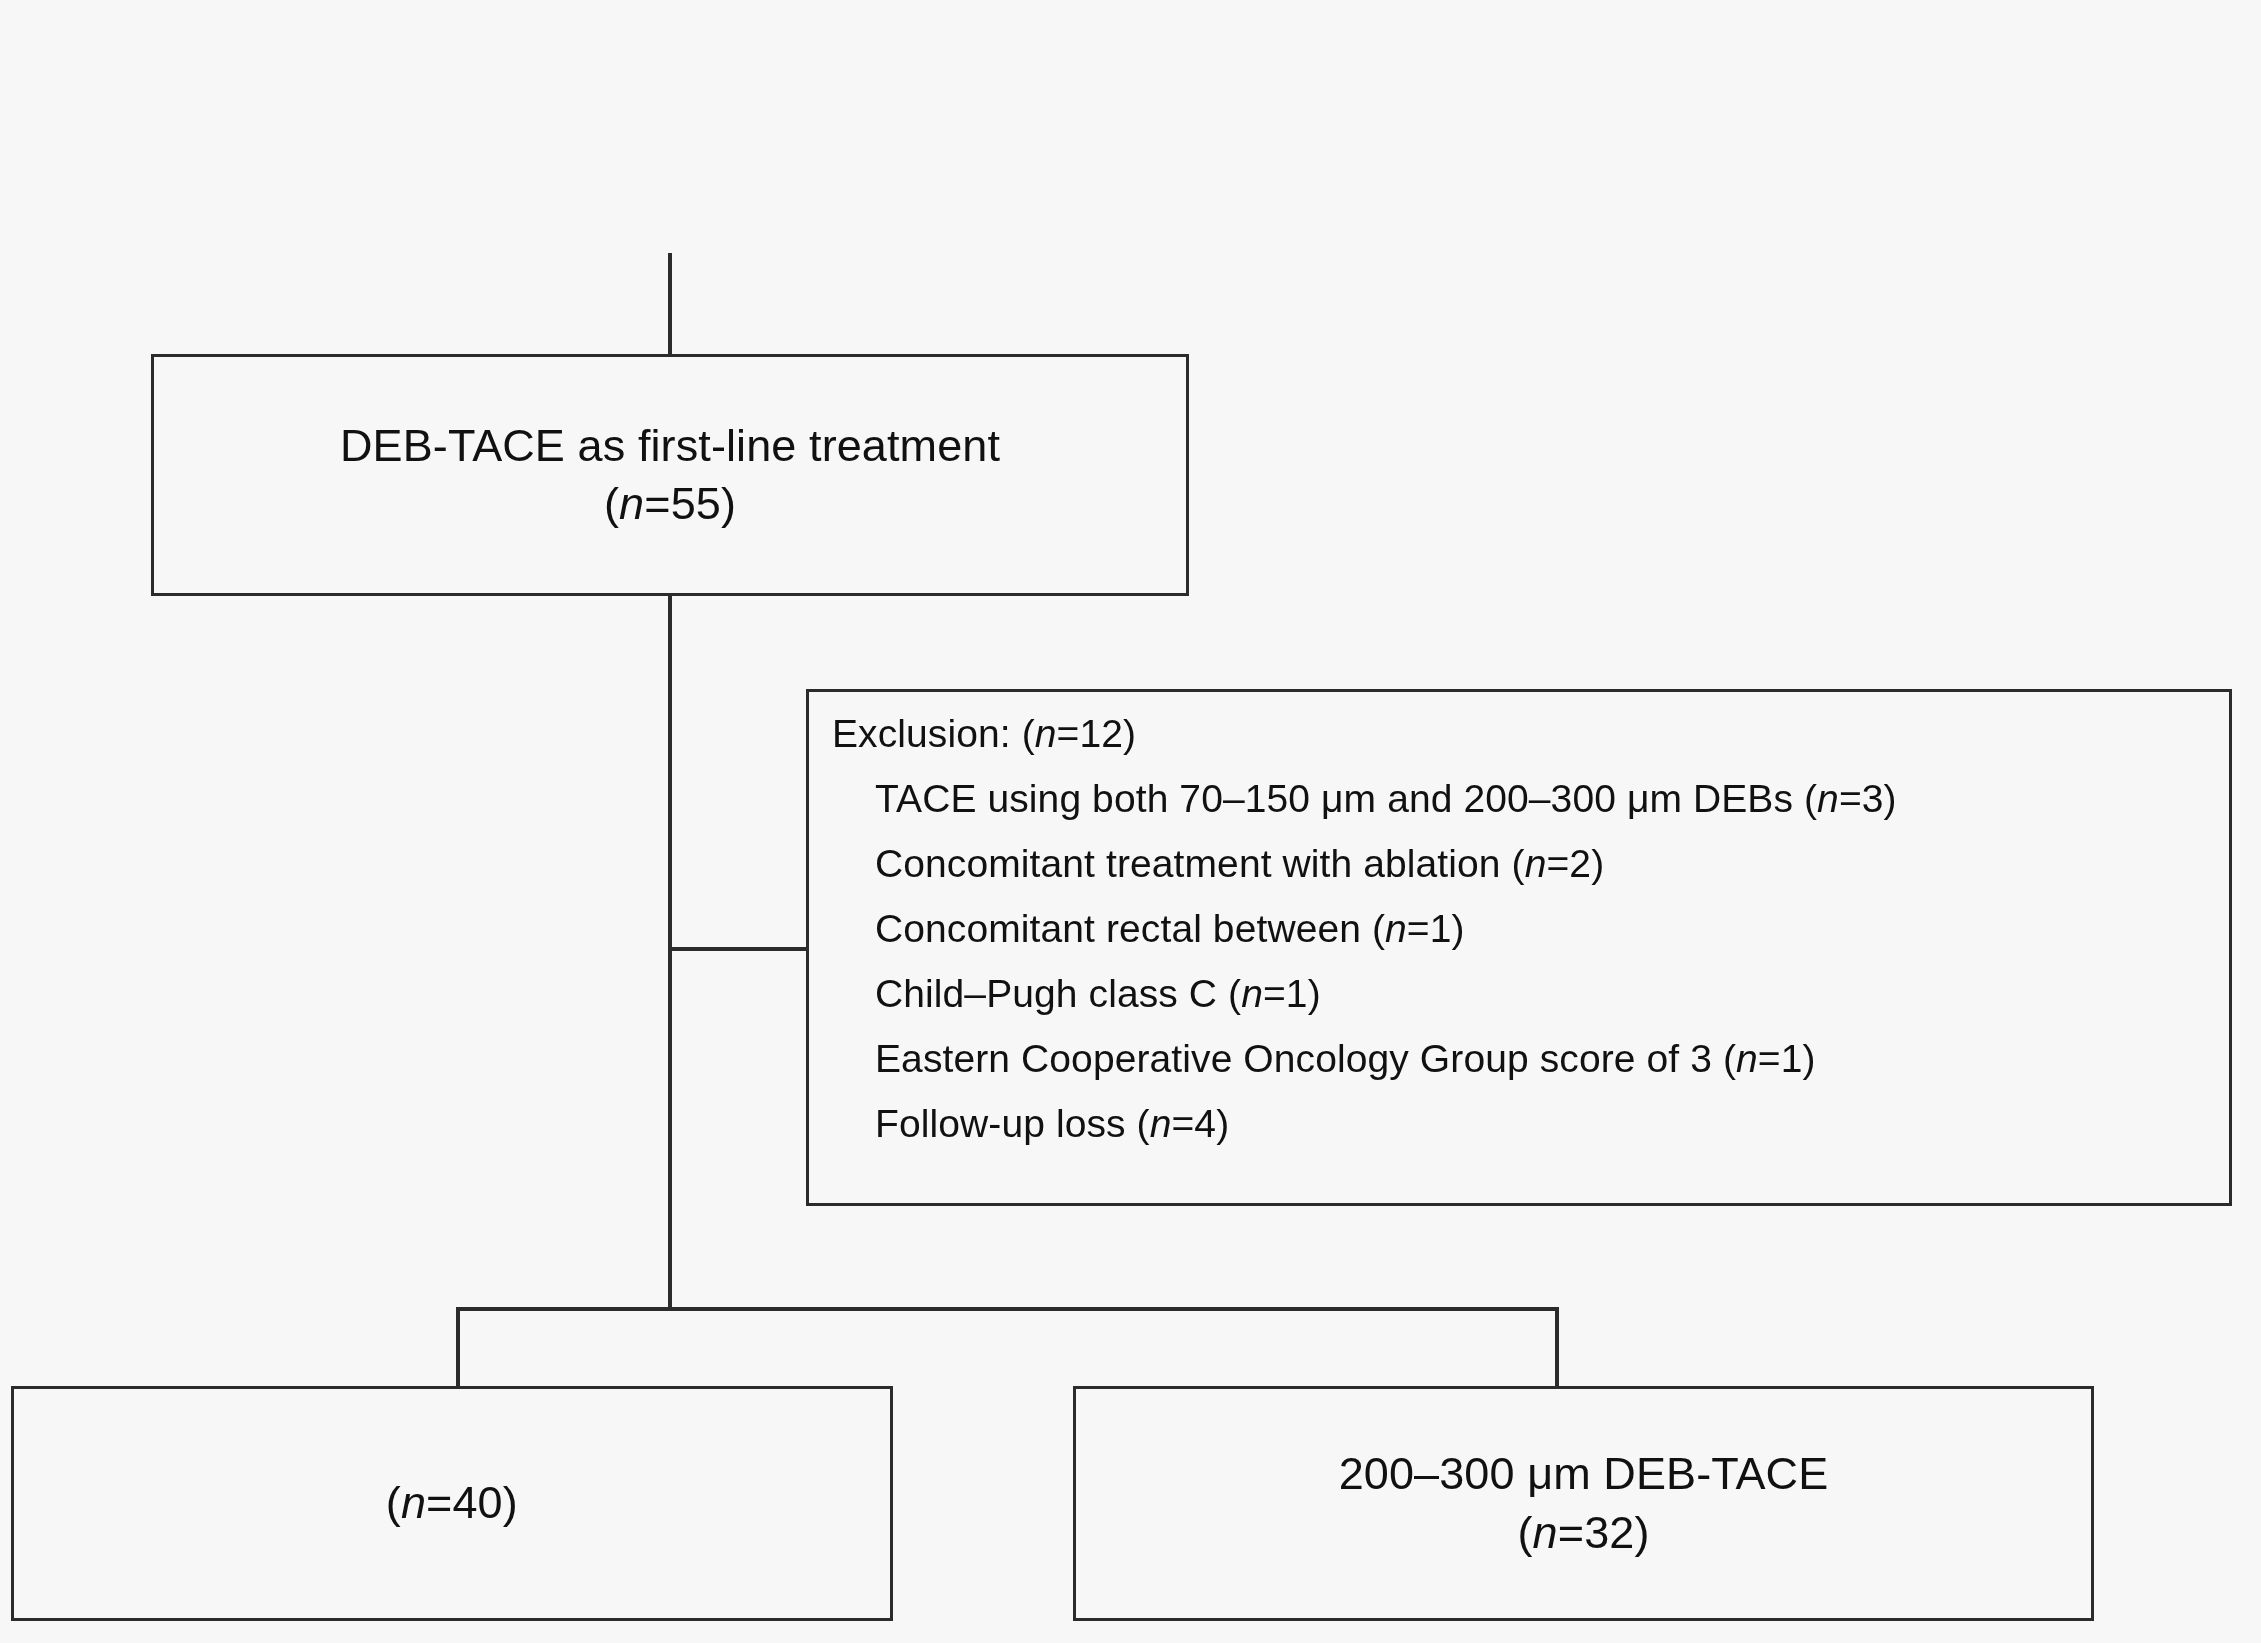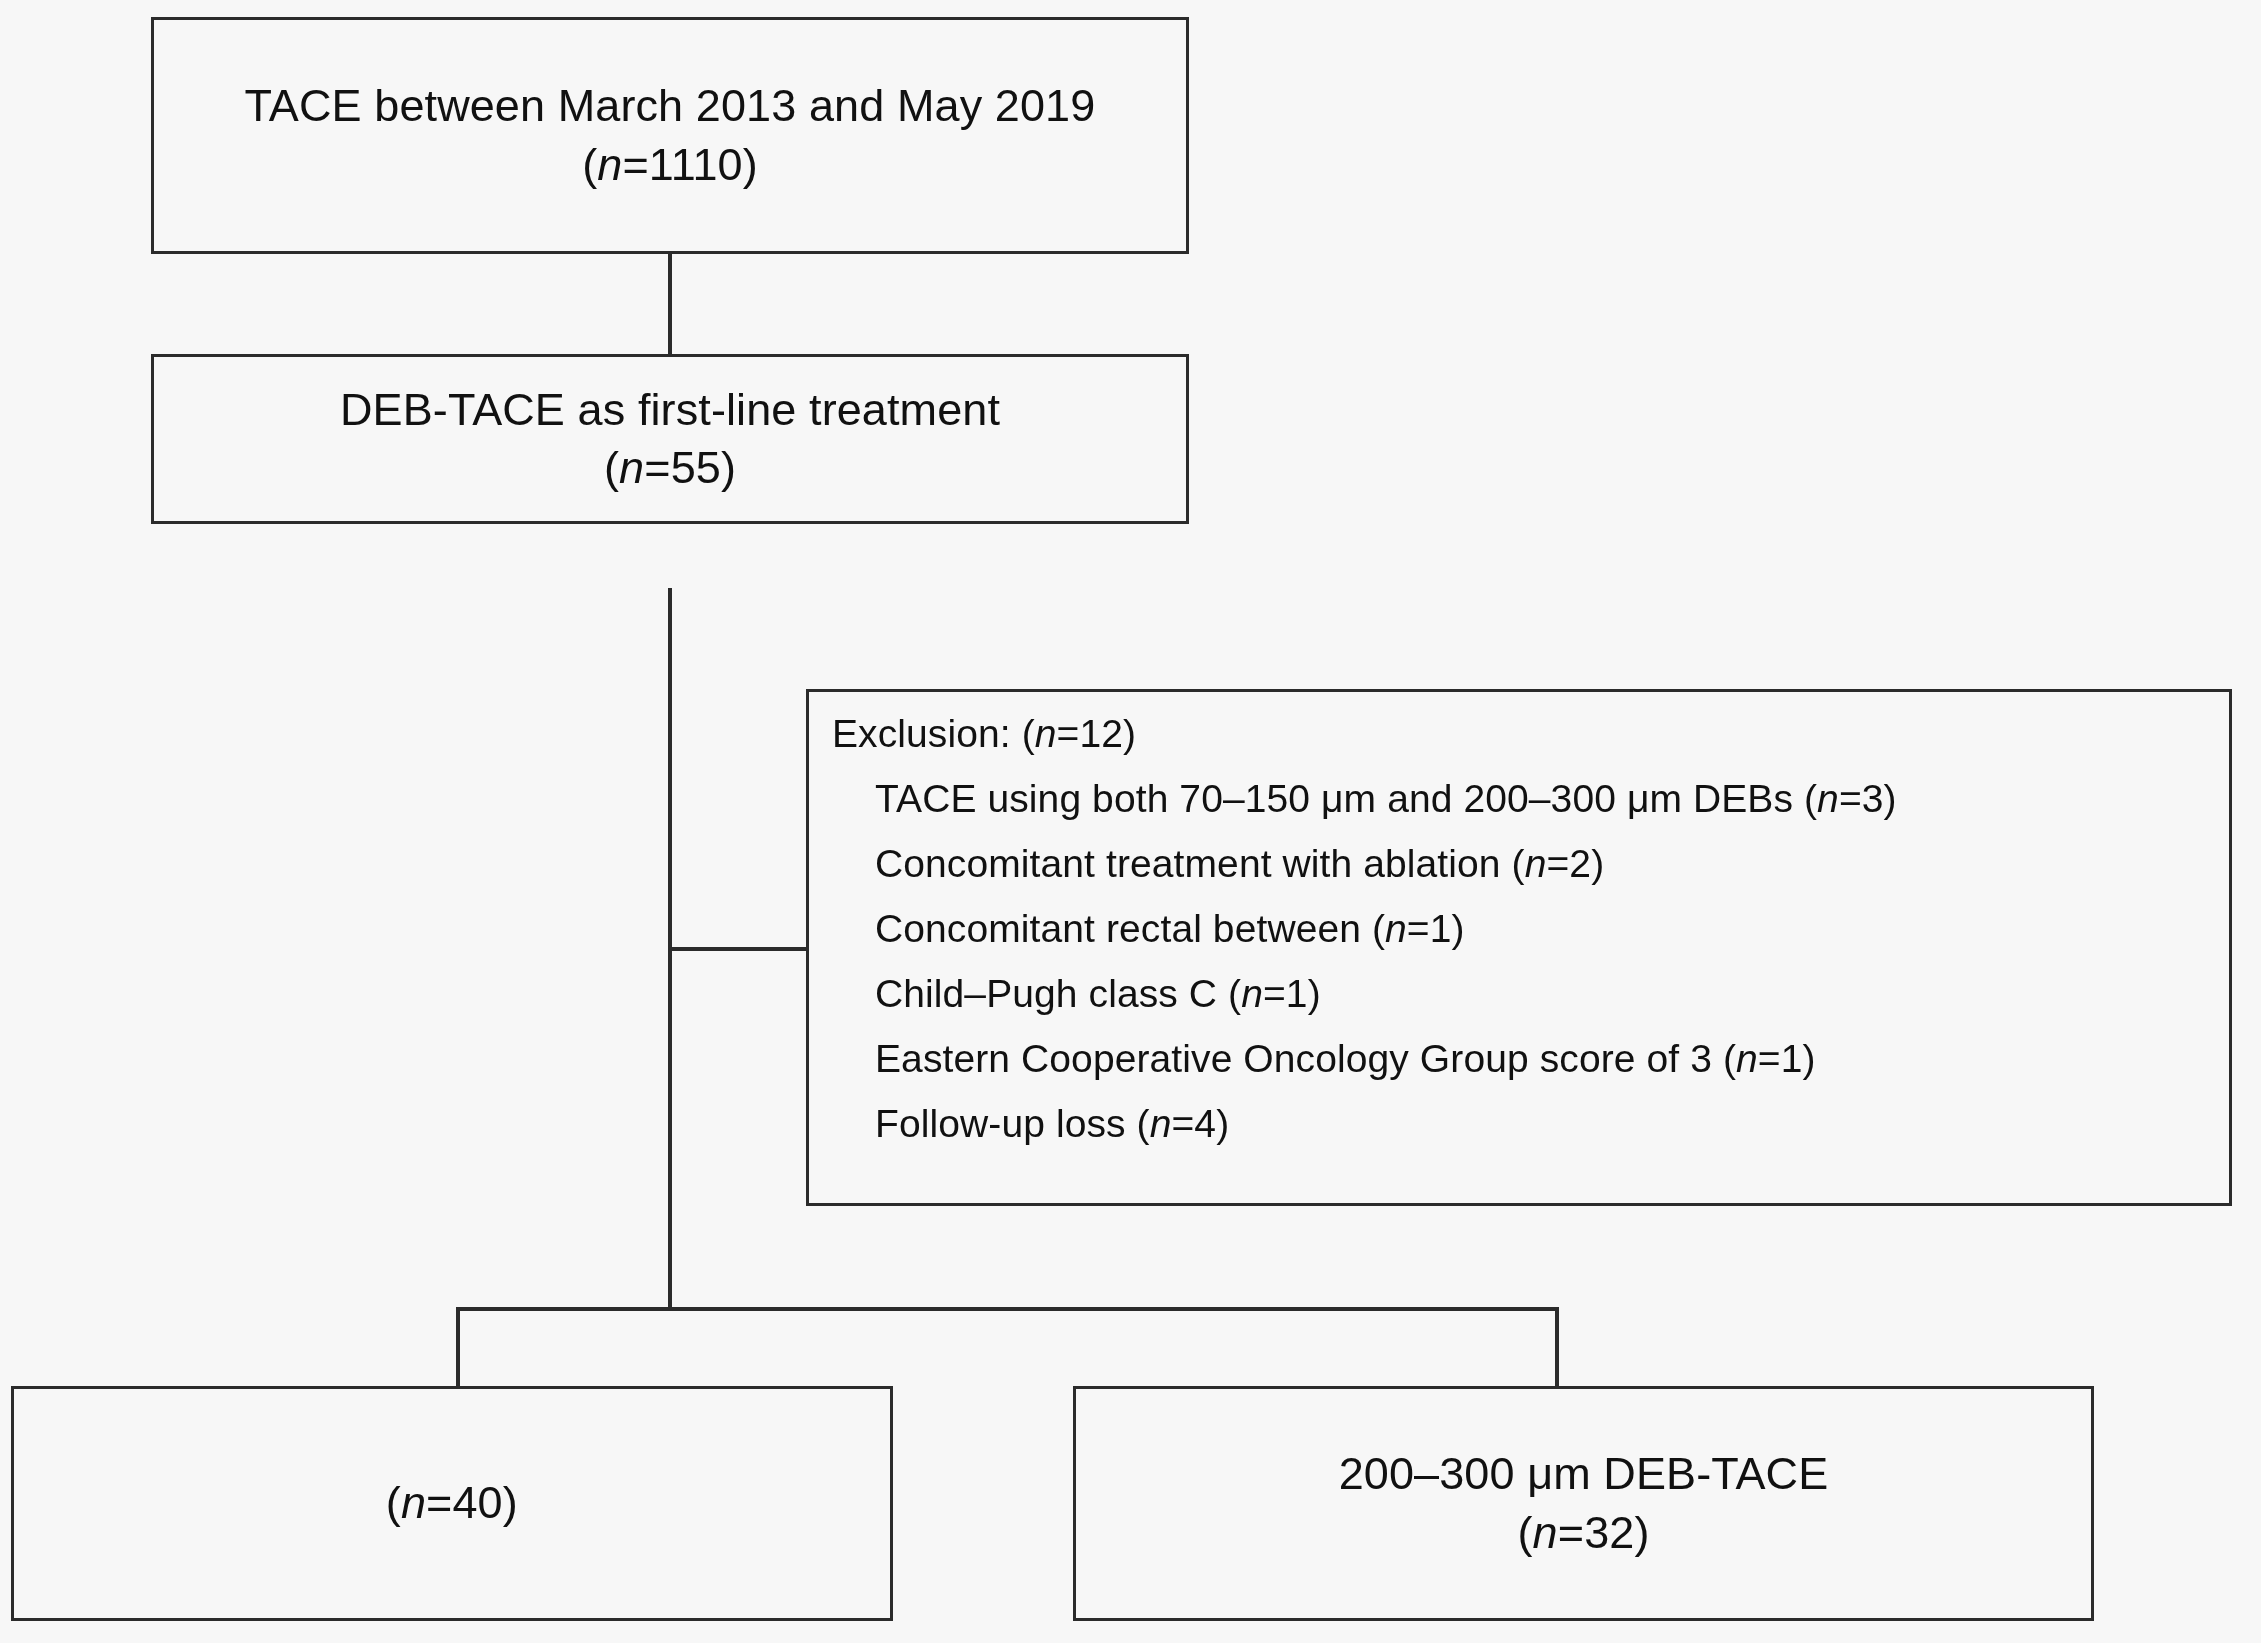--- a/index.html
+++ b/index.html
@@ -61,21 +61,21 @@
   }
   .conn {
     position: absolute;
     background: #2b2b2b;
   }
   .vline { width: 3.6px; }
   .hline { height: 3.6px; }
 
   
   #box-top       { left: 151px;  top: 17.3px;   width: 1038px; height: 237px; }
-  #box-second    { left: 151px;  top: 354px;  width: 1038px; height: 170px; }
+  #box-second    { left: 151px;  top: 354px;  width: 1038px; height: 242px; }
   #box-exclusion { left: 806px; top: 689px;  width: 1426px; height: 517px; }
   #box-small     { left: 10.8px;   top: 1386px; width: 882px; height: 235px; }
   #box-large     { left: 1073px; top: 1386px; width: 1021px; height: 235px; }
 
   #conn-top-to-second   { left: 668px;  top: 253px;  height: 102px; }
   #conn-second-to-split { left: 668px;  top: 588px;  height: 722px; }
   #conn-to-exclusion    { left: 668px;  top: 947px; width: 140px; }
   #conn-split-bar       { left: 456px;  top: 1307px; width: 1102px; }
   #conn-split-left      { left: 456px;  top: 1307px; height: 81px; }
   #conn-split-right     { left: 1555px; top: 1307px; height: 81px; }
@@ -85,24 +85,20 @@
 
 <div id="canvas">
 
   <div class="conn vline" id="conn-top-to-second"></div>
   <div class="conn vline" id="conn-second-to-split"></div>
   <div class="conn hline" id="conn-to-exclusion"></div>
   <div class="conn hline" id="conn-split-bar"></div>
   <div class="conn vline" id="conn-split-left"></div>
   <div class="conn vline" id="conn-split-right"></div>
 
-  <div class="node" id="box-top">
-    <div class="node-line">TACE between March 2013 and May 2019</div>
-    <div class="node-line"><span>(</span><i class="ital">n</i><span>=1110)</span></div>
-  </div>
 
   <div class="node" id="box-second">
     <div class="node-line">DEB-TACE as first-line treatment</div>
     <div class="node-line"><span>(</span><i class="ital">n</i><span>=55)</span></div>
   </div>
 
   <div class="exclusion" id="box-exclusion">
     <div class="exc-line"><span>Exclusion: (</span><i class="ital">n</i><span>=12)</span></div>
 
     <div class="exc-line indent"><span>TACE using both 70–150 μm and 200–300 μm DEBs (</span><i class="ital">n</i><span>=3)</span></div>

